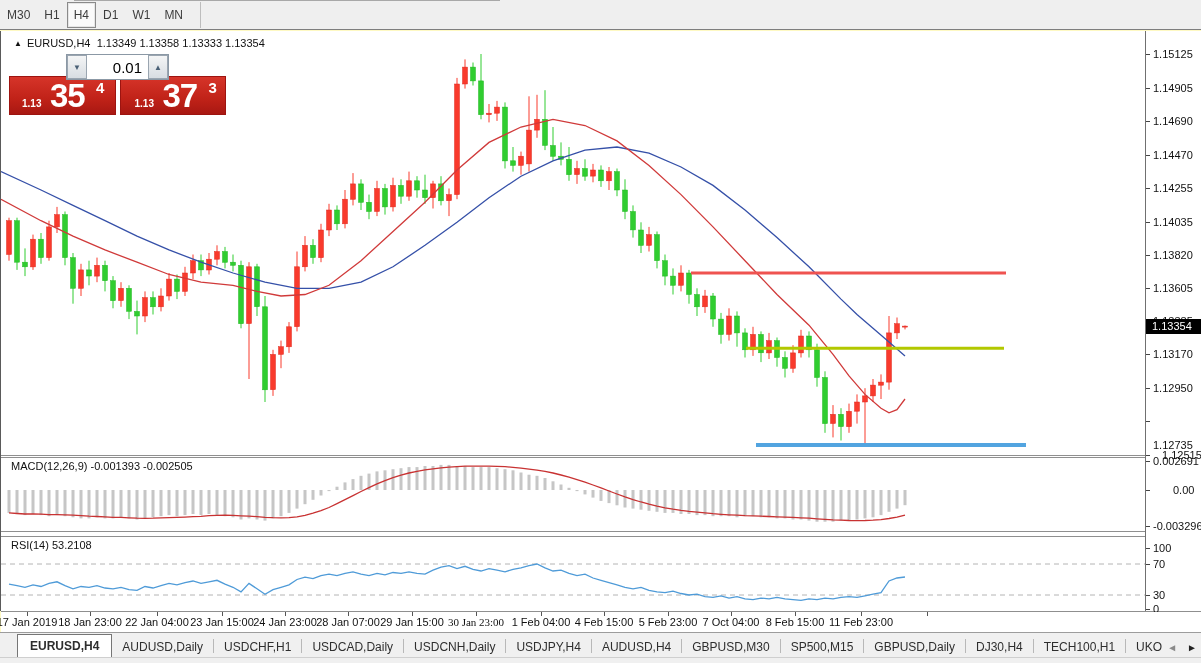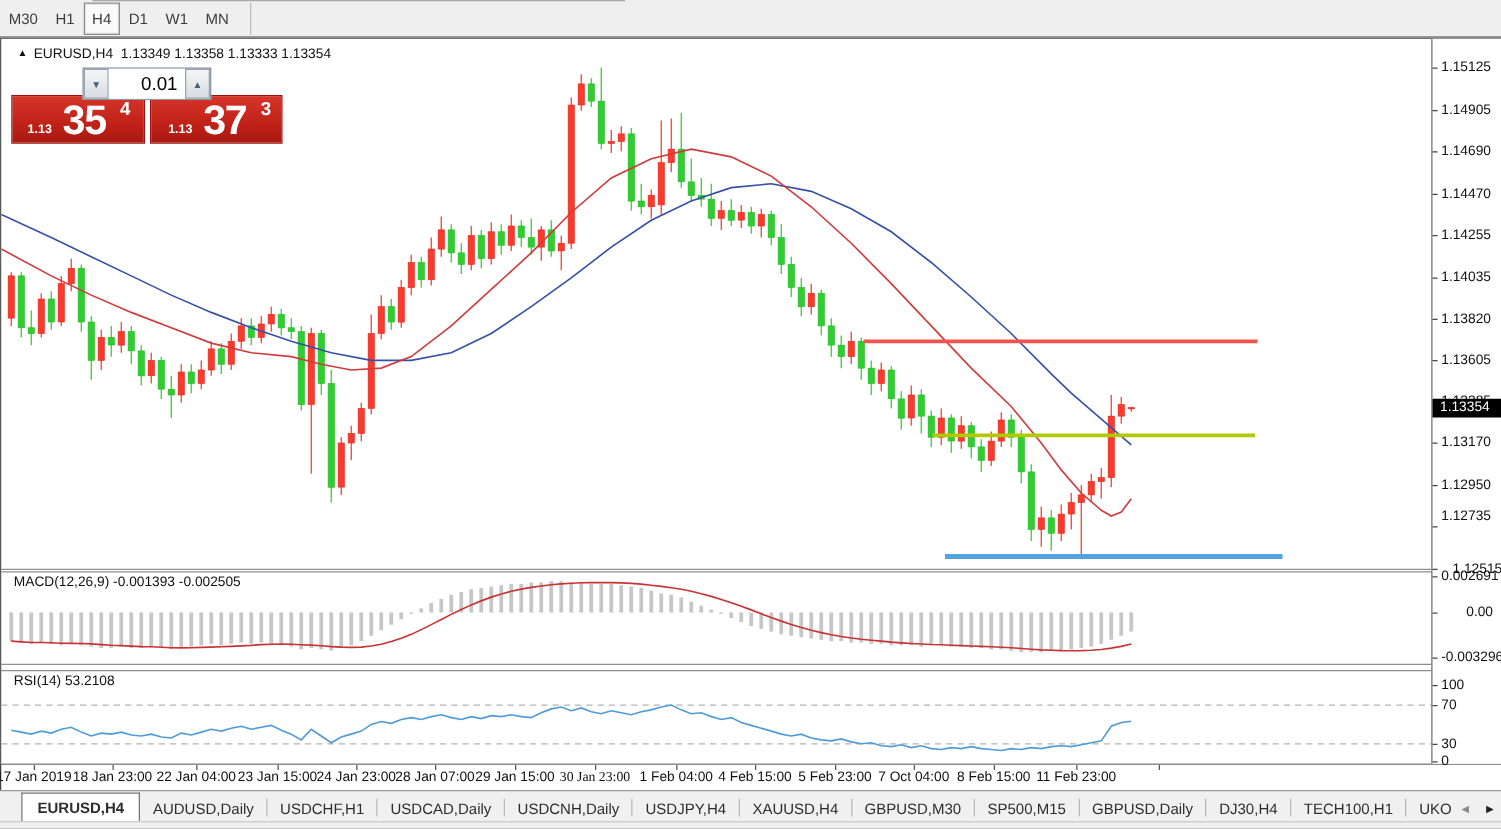--- a/index.html
+++ b/index.html
@@ -1,18 +1,18 @@
 <!DOCTYPE html>
 <html><head>
 <meta charset="utf-8">
 <style>
   * { margin:0; padding:0; box-sizing:border-box; }
   html,body { width:1201px; height:663px; overflow:hidden; background:#fff;
     font-family:"Liberation Sans","DejaVu Sans",sans-serif; }
-  .screen { position:relative; width:1201px; height:663px; background:#404040; }
+  .screen { position:relative; width:1201px; height:663px; background:#fef9c3; }
 
   
   .toolbar { position:absolute; left:0; top:0; width:1201px; height:30px;
     background:#efefef; border-bottom:1px solid #7e7e7e; }
   .tf-row { position:absolute; left:0; top:2px; height:26px; display:flex; align-items:center; }
   .tf-btn { min-width:26px; height:26px; padding:0 6px; display:flex; align-items:center; justify-content:center;
     font-size:12px; color:#3d3d3d; border:1px solid transparent; cursor:default; }
   .tf-btn.active { background:#fafafa; border:1px solid #8a8a8a; box-shadow:inset 0 0 0 1px #e6e6e6; }
   .tf-sep { width:1px; height:26px; background:#bdbdbd; margin-left:10px; }
   .top-edge-line { position:absolute; left:74px; top:0; width:426px; height:1px; background:#a8a8a8; }
@@ -510,21 +510,21 @@
           <div class="axis-label" style="top: 218px;">1.13820</div>
           <div class="axis-tick" style="top: 257px;"></div>
           <div class="axis-label" style="top: 251px;">1.13605</div>
           <div class="axis-tick" style="top: 290px;"></div>
           <div class="axis-label" style="top: 284px;">1.13385</div>
           <div class="axis-tick" style="top: 323px;"></div>
           <div class="axis-label" style="top: 317px;">1.13170</div>
           <div class="axis-tick" style="top: 357px;"></div>
           <div class="axis-label" style="top: 351px;">1.12950</div>
           <div class="axis-tick" style="top: 390px;"></div>
-          <div class="axis-label" style="top: 376px;">1.12735</div>
+          <div class="axis-label" style="top: 408px;">1.12735</div>
           <div class="axis-tick" style="top: 424px;"></div>
           <div class="axis-label" style="top: 418px; margin-left: 9px;">1.12515</div>
         </div>
       <div id="macd-axis-labels">
           <div class="axis-tick" style="top: 430px;"></div>
           <div class="axis-label" style="top: 424px;">0.002691</div>
           <div class="axis-tick" style="top: 459px;"></div>
           <div class="axis-label" style="top: 453px; margin-left: 20px;">0.00</div>
           <div class="axis-tick" style="top: 495px;"></div>
           <div class="axis-label" style="top: 489px;">-0.003296</div>
@@ -581,21 +581,21 @@
       <div class="tab">AUDUSD,Daily</div>
       <div class="tab-sep"></div>
       <div class="tab">USDCHF,H1</div>
       <div class="tab-sep"></div>
       <div class="tab">USDCAD,Daily</div>
       <div class="tab-sep"></div>
       <div class="tab">USDCNH,Daily</div>
       <div class="tab-sep"></div>
       <div class="tab">USDJPY,H4</div>
       <div class="tab-sep"></div>
-      <div class="tab">XAUUSD,H4</div>
+      <div class="tab">AUDUSD,H4</div>
       <div class="tab-sep"></div>
       <div class="tab">GBPUSD,M30</div>
       <div class="tab-sep"></div>
       <div class="tab">SP500,M15</div>
       <div class="tab-sep"></div>
       <div class="tab">GBPUSD,Daily</div>
       <div class="tab-sep"></div>
       <div class="tab">DJ30,H4</div>
       <div class="tab-sep"></div>
       <div class="tab">TECH100,H1</div>

